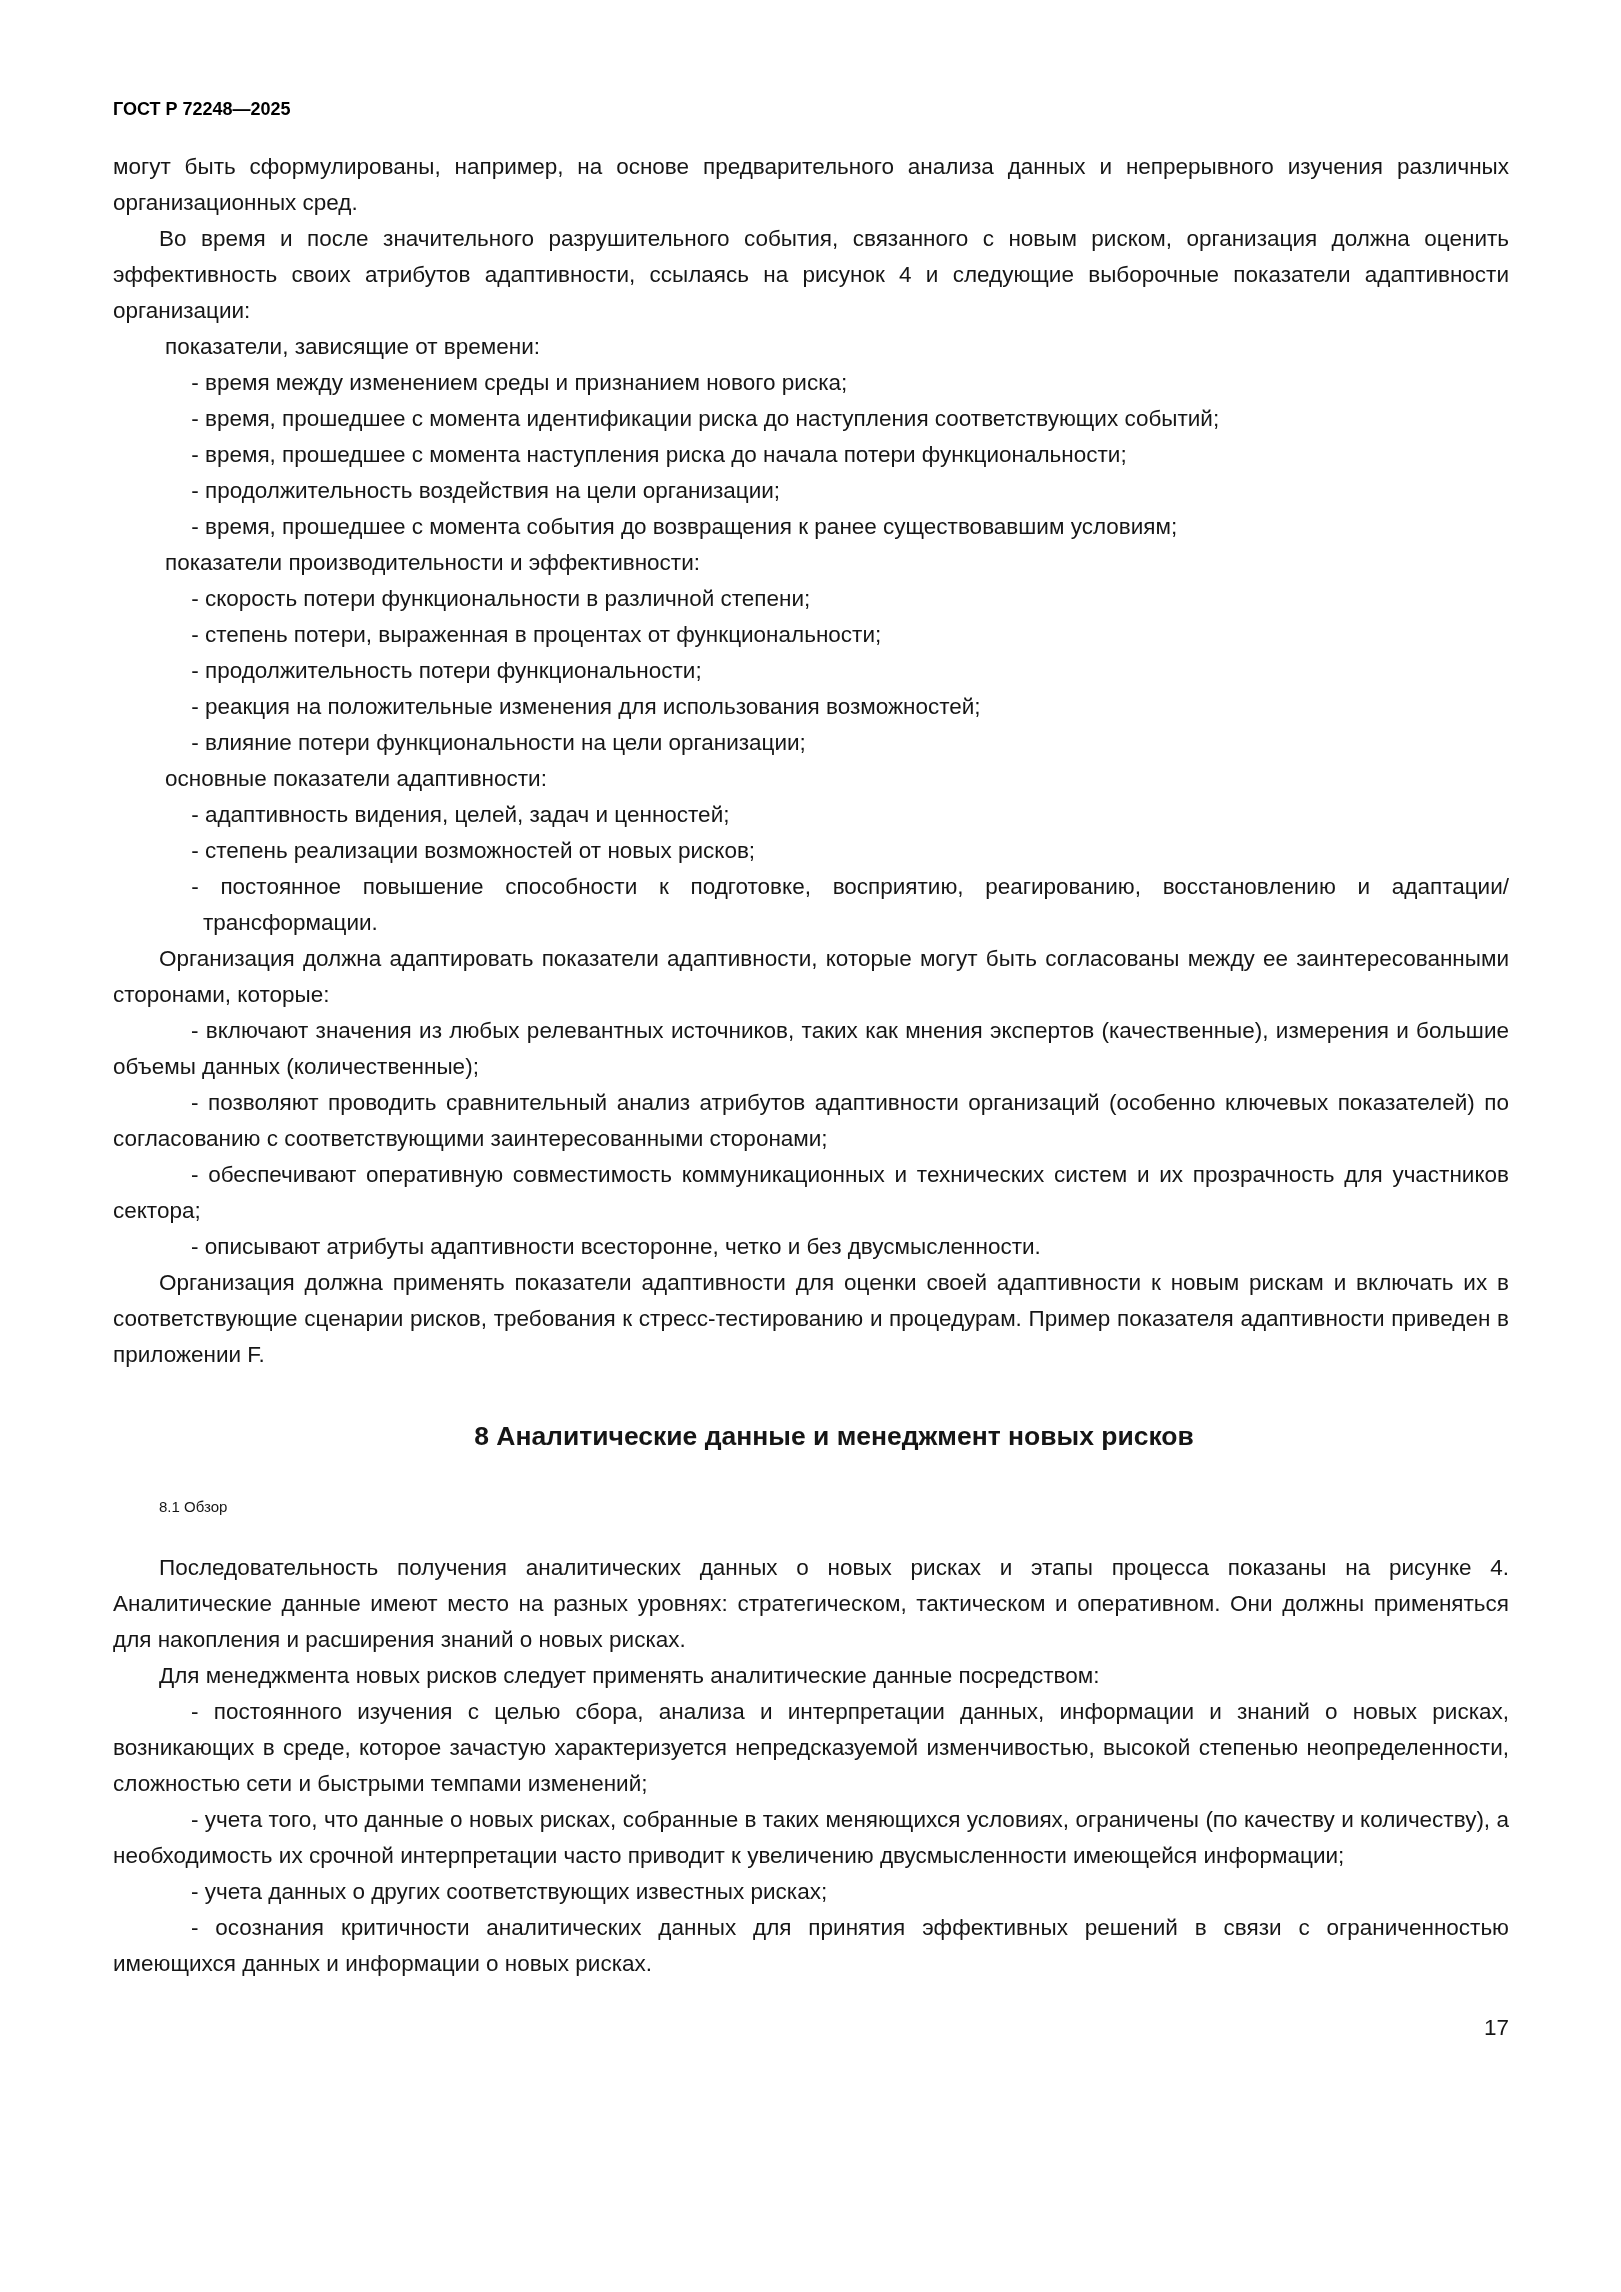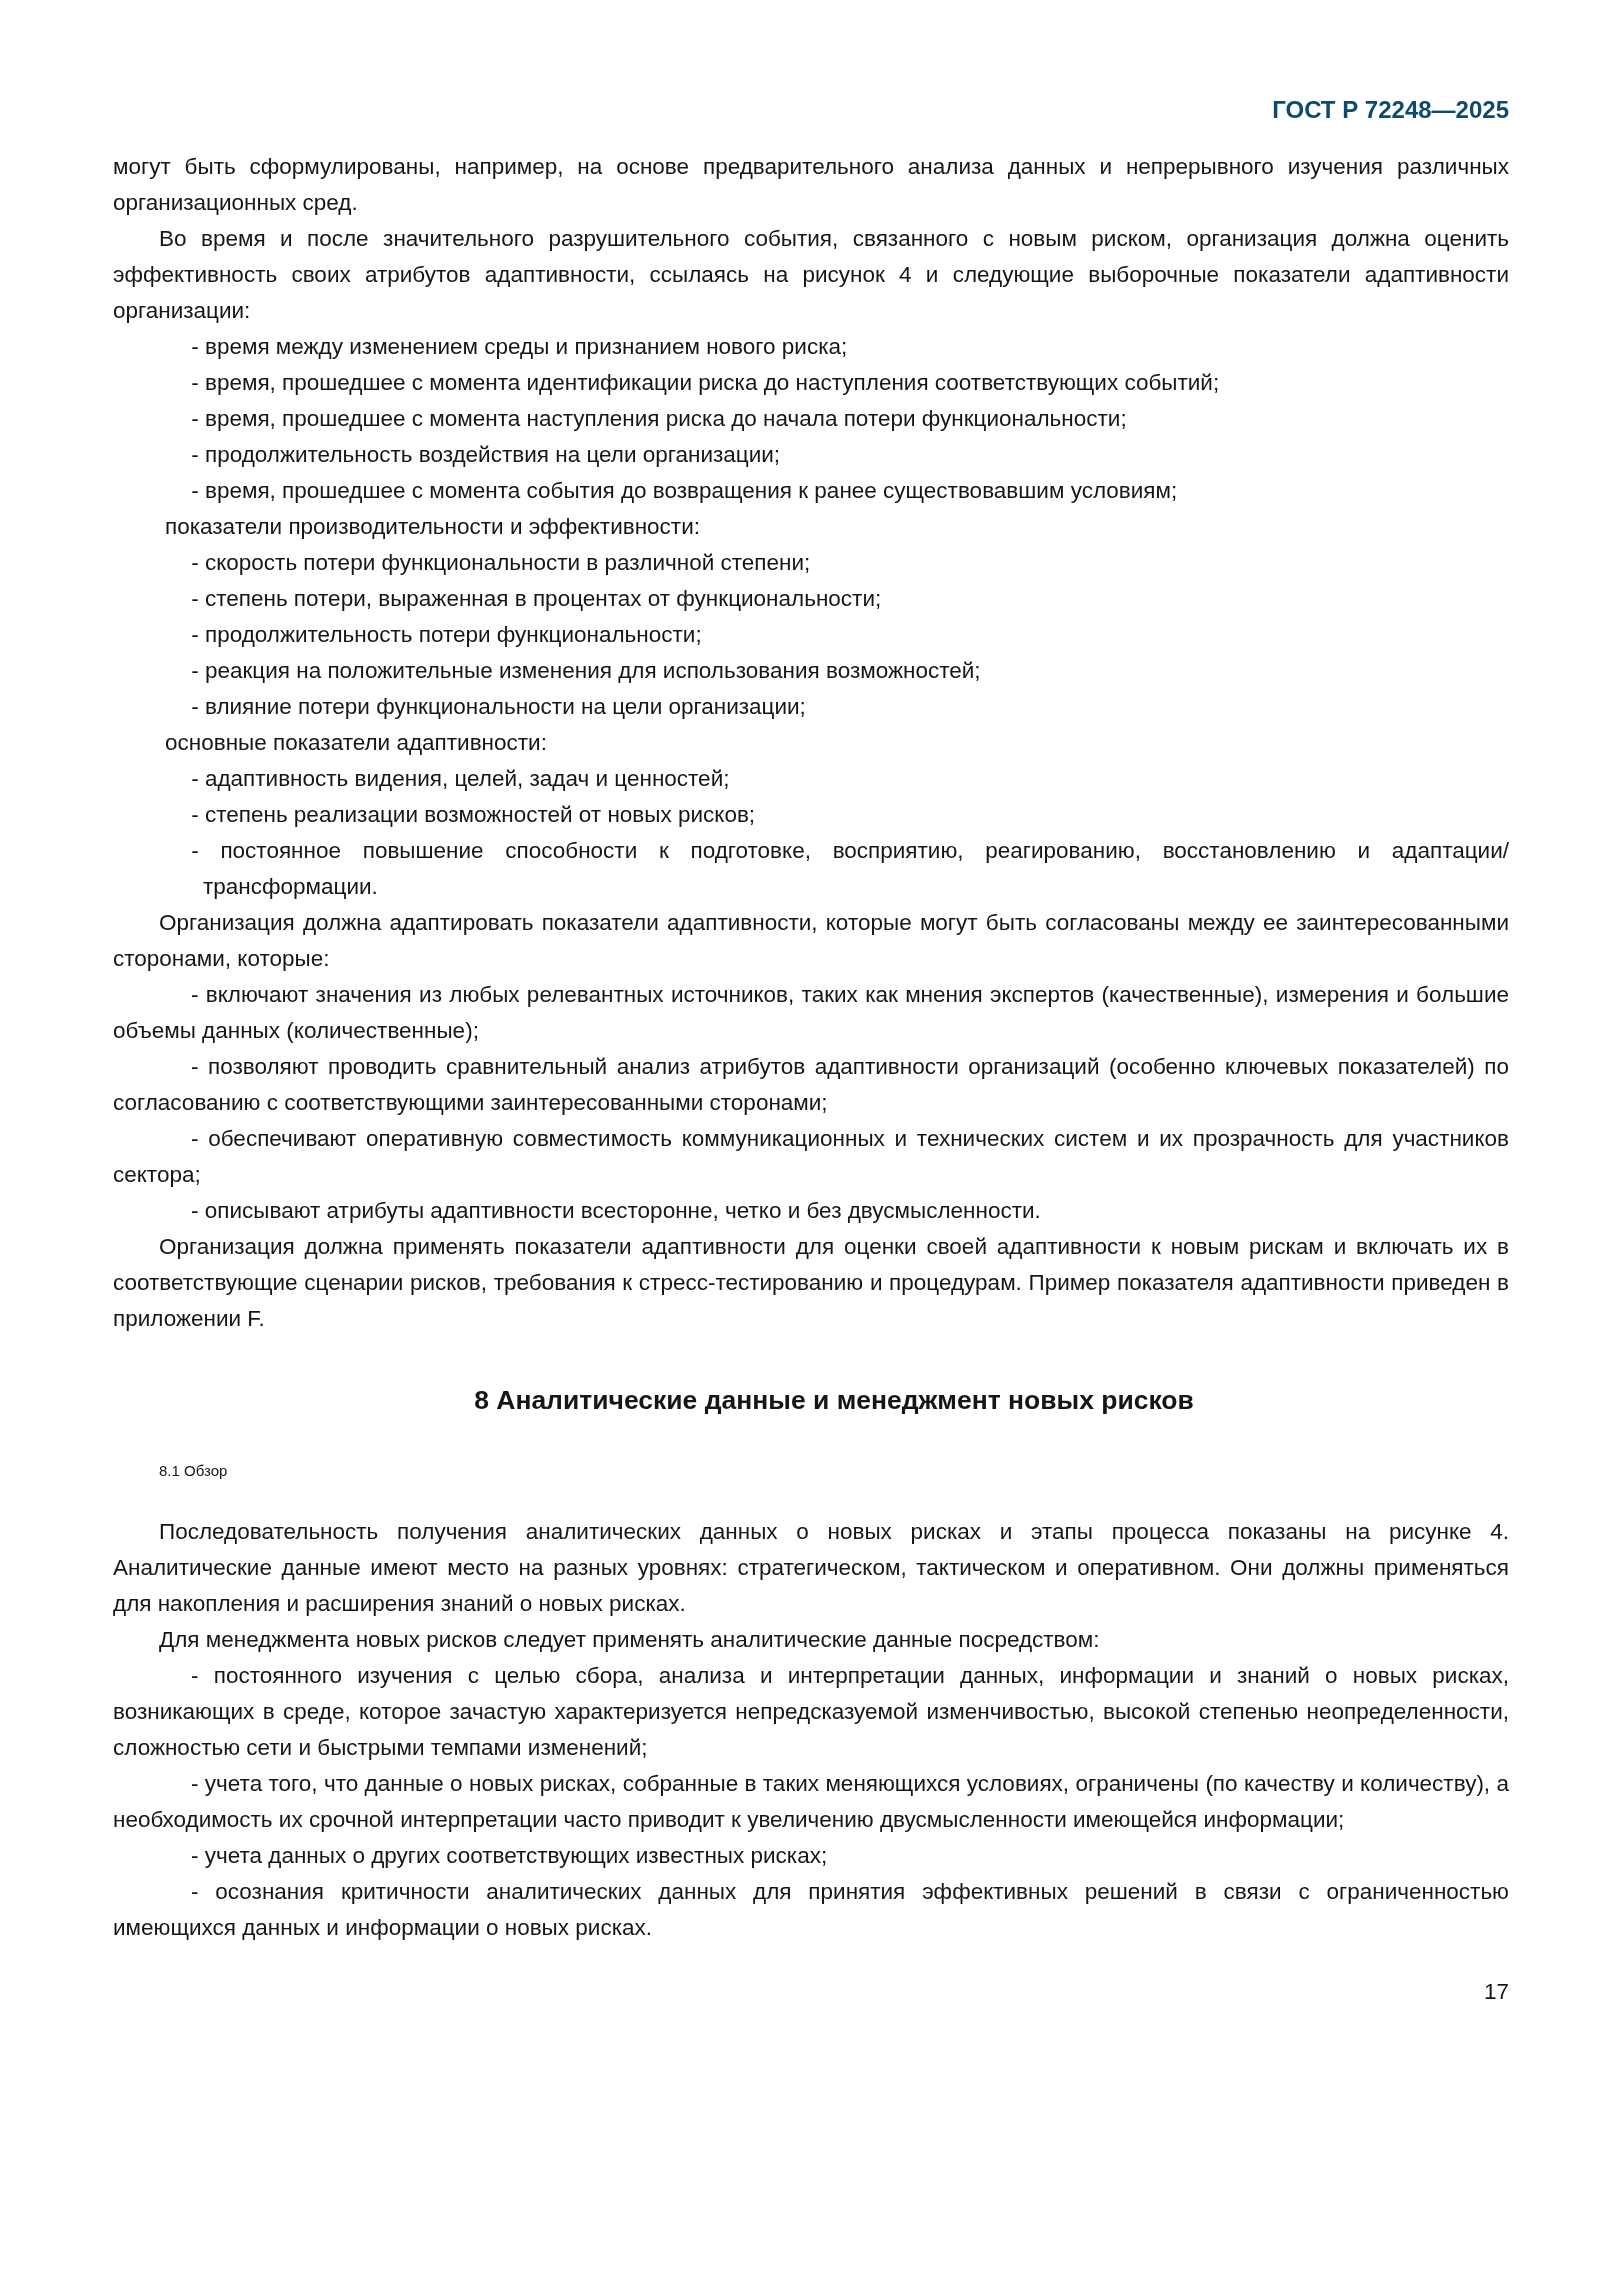--- a/index.html
+++ b/index.html
@@ -11,26 +11,25 @@
   }
   .page {
     position: relative;
     width: 1621px;
     height: 2293px;
     background: #ffffff;
     padding: 96px 112px 0 113px;
     overflow: hidden;
   }
   .page-header {
-    text-align: right;
     font-weight: bold;
-    font-size: 24px;
+    font-size: 18px;
     line-height: 27.4px;
     margin-bottom: 25.5px;
-    color: #0c4a6e;
+    color: #000000;
   }
   .doc-body {
     font-size: 22.5px;
     line-height: 36px;
     text-align: justify;
     color: #161616;
   }
   .doc-body p { margin: 0; }
   .para.indent { text-indent: 46px; }
   .list-label { text-indent: 52px; }
@@ -66,20 +65,21 @@
 <body>
 
 <div class="page">
   <div class="page-header">
     <span>ГОСТ Р 72248—2025</span>
   </div>
 
   <div class="doc-body">
       <p class="para">могут быть сформулированы, например, на основе предварительного анализа данных и непрерывного изучения различных организационных сред.</p>
       <p class="para indent">Во время и после значительного разрушительного события, связанного с новым риском, организация должна оценить эффективность своих атрибутов адаптивности, ссылаясь на рисунок 4 и следующие выборочные показатели адаптивности организации:</p>
+      <p class="list-label">показатели, зависящие от времени:</p>
       <p class="li-hang">- время между изменением среды и признанием нового риска;</p>
       <p class="li-hang">- время, прошедшее с момента идентификации риска до наступления соответствующих событий;</p>
       <p class="li-hang">- время, прошедшее с момента наступления риска до начала потери функциональности;</p>
       <p class="li-hang">- продолжительность воздействия на цели организации;</p>
       <p class="li-hang">- время, прошедшее с момента события до возвращения к ранее существовавшим условиям;</p>
       <p class="list-label">показатели производительности и эффективности:</p>
       <p class="li-hang">- скорость потери функциональности в различной степени;</p>
       <p class="li-hang">- степень потери, выраженная в процентах от функциональности;</p>
       <p class="li-hang">- продолжительность потери функциональности;</p>
       <p class="li-hang">- реакция на положительные изменения для использования возможностей;</p>

